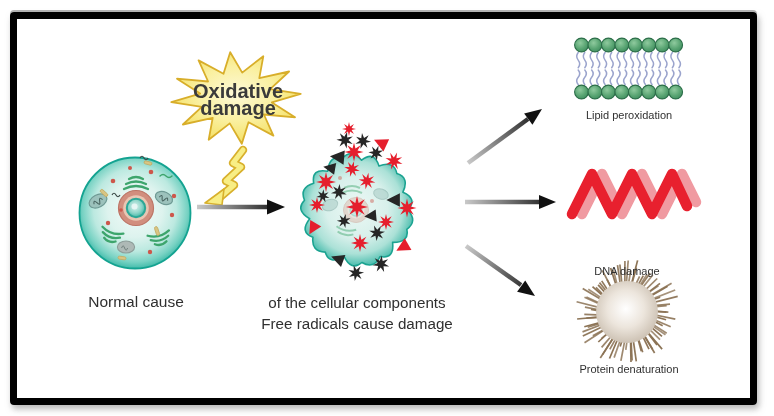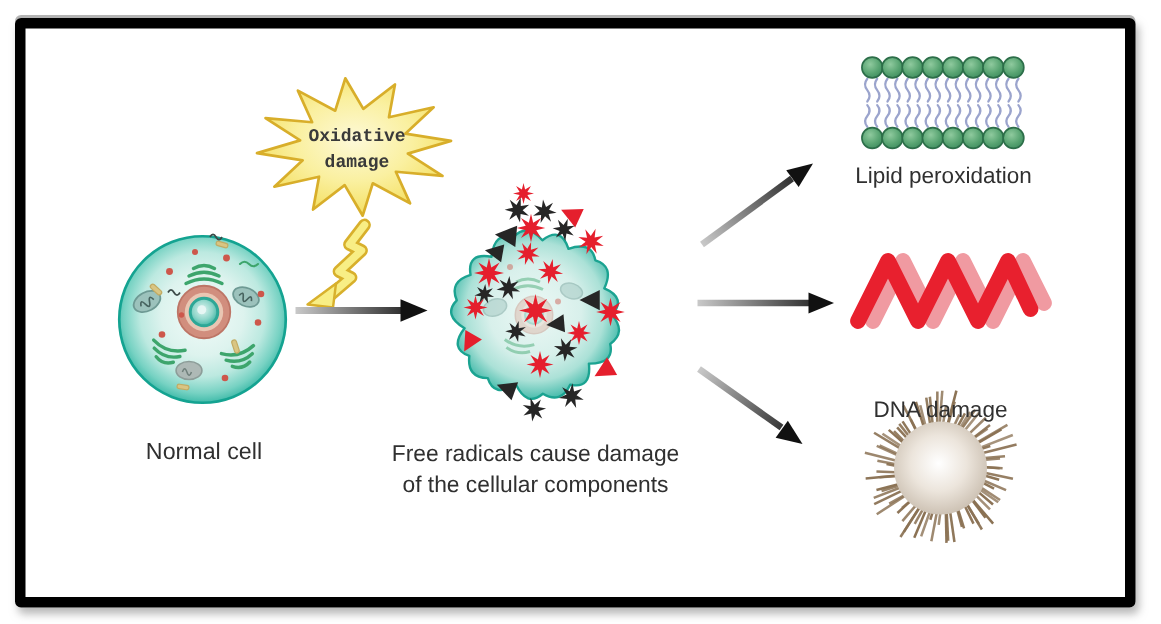--- a/index.html
+++ b/index.html
@@ -4,22 +4,22 @@
 <style>
   html,body{margin:0;padding:0;background:#ffffff;}
   .stage{position:relative;width:774px;height:416px;background:#ffffff;overflow:hidden;
          font-family:"Liberation Sans",sans-serif;}
   .frame{position:absolute;left:10px;top:12px;width:747px;height:393px;box-sizing:border-box;
          border:7px solid #000;border-radius:4px;
          box-shadow:2px 4px 6px rgba(125,125,125,.55), 0 -2px 0 rgba(150,150,150,.7);}
   .art{position:absolute;left:0;top:0;}
   .label{position:absolute;transform:translateX(-50%);white-space:nowrap;color:#303030;
          font-size:15.5px;text-align:center;}
-  .label.small{font-size:15px;}
-  .starburst-label{font-size:12px;font-weight:700;color:#3a3a3a;line-height:17px;font-family:Liberation Mono, monospace;}
+  .label.small{font-size:11px;}
+  .starburst-label{font-size:20px;font-weight:700;color:#3a3a3a;line-height:17px;}
   .caption{line-height:21px;font-size:15.2px;}
 </style>
 </head>
 <body>
 
 <div class="stage">
   <div class="frame"></div>
 
   <svg class="art" width="774" height="416" viewBox="0 0 774 416" xmlns="http://www.w3.org/2000/svg" xmlns:xlink="http://www.w3.org/1999/xlink">
     <defs>
@@ -353,29 +353,30 @@
           <line x1="651.1" y1="300.2" x2="660.2" y2="297.3" stroke="#8b7254" stroke-width="1.7" opacity="0.9379512571067607"></line>
           <line x1="655.9" y1="301.8" x2="677.7" y2="296.4" stroke="#8b7254" stroke-width="1.7" opacity="0.9278593050376571"></line>
           <line x1="656.5" y1="305.4" x2="670.0" y2="304.2" stroke="#8b7254" stroke-width="1.7" opacity="0.8790628142814967"></line>
           <line x1="653.1" y1="306.8" x2="666.7" y2="305.7" stroke="#8b7254" stroke-width="1.7" opacity="0.8488051766030367"></line>
           <line x1="652.4" y1="311.1" x2="668.4" y2="312.2" stroke="#8b7254" stroke-width="1.7" opacity="0.8752253212842334"></line>
         </g>
       <circle cx="627" cy="312" r="31" fill="url(#gradProt)"></circle>
     </g>
   </svg>
 
-  <div class="label" style="left:136px;top:293px;">Normal cell</div>
+  <div class="label" style="left:136px;top:293px;">Normal cause</div>
 
   <div class="label starburst-label" style="left:238px;top:83px;">
     <div>Oxidative</div>
     <div>damage</div>
   </div>
 
   <div class="label caption" style="left:357px;top:292px;">
+    <div>of the cellular components</div>
     <div>Free radicals cause damage</div>
-    <div>of the cellular components</div>
   </div>
 
   <div class="label small" style="left:629px;top:109px;">Lipid peroxidation</div>
 
   <div class="label small" style="left:627px;top:218px;margin-top:47px;">DNA damage</div>
 
+  <div class="label small" style="left:629px;top:363px;">Protein denaturation</div>
 </div>
 
 </body></html>

